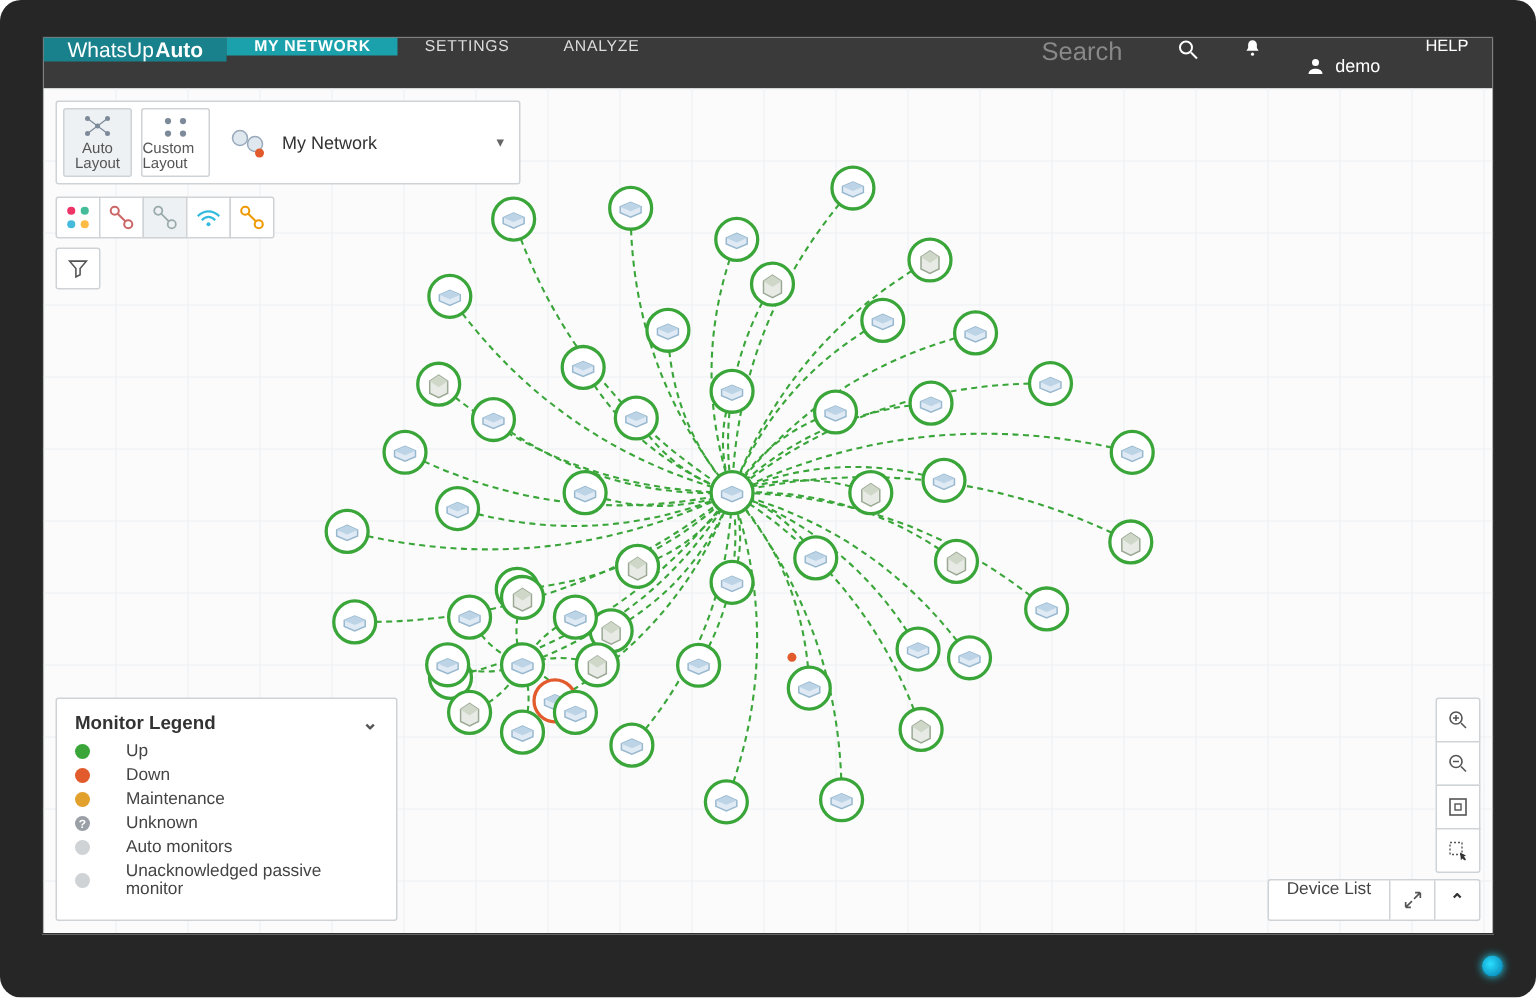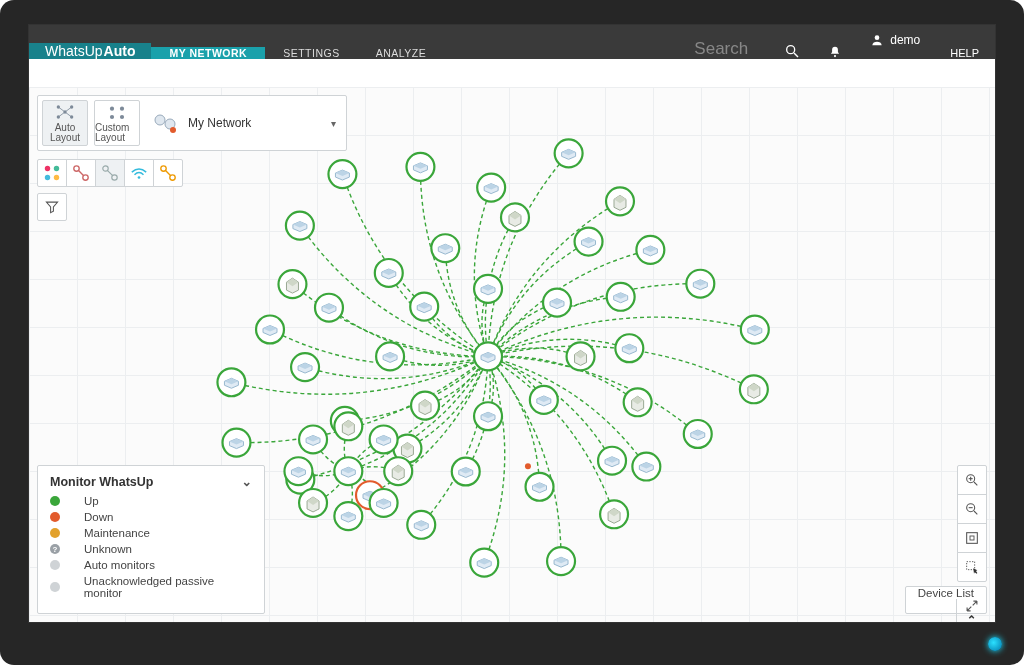--- a/index.html
+++ b/index.html
@@ -15,39 +15,38 @@
     position: absolute; right: 22px; bottom: 14px; width: 14px; height: 14px;
     border-radius: 50%; background: radial-gradient(circle at 40% 40%, #2be0ff, #0077aa);
     box-shadow: 0 0 6px #1bdfff;
   }
   .screen {
     width: 100%; height: 100%; background: #fff; position: relative; overflow: hidden;
     border: 1px solid #333;
   }
 
   
-  .header { height: 34px; display: flex; align-items: flex-end; background: #3a3a3a; color: #fff; font-size: 12px; }
+  .header { height: 34px; display: flex; align-items: flex-start; background: #3a3a3a; color: #fff; font-size: 12px; }
   .brand { background: #18818b; display: flex; align-items: center; padding: 0 16px; font-weight: 400; font-size: 14px; }
   .brand b { font-weight: 600; margin-left: 1px; }
   .tab { display: flex; align-items: center; padding: 0 18px; color: #ddd; text-transform: uppercase; letter-spacing: .5px; font-size: 10.5px; }
   .tab.active { background: #1aa1ab; color: #fff; font-weight: 700; }
   .spacer { flex: 1; }
   .search { display: flex; align-items: center; color: #888; font-size: 17px; padding-right: 22px; }
   .icon-btn { display: flex; align-items: center; padding: 0 14px; color: #fff; }
   .user { display: flex; align-items: center; gap: 6px; padding: 12px 14px; font-size: 12px; }
   .help { display: flex; align-items: center; padding: 0 16px; font-size: 11px; font-weight: 400; }
 
   
   .canvas { position: absolute; top: 34px; left: 0; right: 0; bottom: 0;
     background-color: #fbfbfb;
     background-image:
       linear-gradient(#eceef0 1px, transparent 1px),
       linear-gradient(90deg, #eceef0 1px, transparent 1px);
     background-size: 48px 48px, 48px 48px;
-    margin-top: 28px;
   }
 
   
   .panel { position: absolute; top: 8px; left: 8px; width: 310px; height: 56px;
     border: 1px solid #cfd3d6; border-radius: 2px; background: #fff;
     display: flex; align-items: center; gap: 6px; padding: 4px; font-size: 10px; color: #555;
   }
   .layout-btn { border: 1px solid #cfd3d6; border-radius: 2px; height: 46px; width: 46px;
     display: flex; flex-direction: column; align-items: center; justify-content: center; gap: 2px;
   }
@@ -77,21 +76,21 @@
   .dot { width: 10px; height: 10px; border-radius: 50%; display: inline-block; }
 
   
   .zoomcol { position: absolute; right: 8px; bottom: 40px; display: flex; flex-direction: column; }
   .zbtn { width: 30px; height: 30px; border: 1px solid #cfd3d6; background: #fff; margin-top: -1px; display:flex; align-items:center; justify-content:center; color:#444; }
   .zbtn:first-child { margin-top: 0; border-radius: 2px 2px 0 0; }
   .zbtn:last-child { border-radius: 0 0 2px 2px; }
 
   .devlist { position: absolute; right: 8px; bottom: 8px; height: 28px;
     border: 1px solid #cfd3d6; background: #fff; border-radius: 2px;
-    display: flex; align-items: flex-end; font-size: 11.5px; color: #444; flex-direction: column;
+    display: flex; align-items: flex-start; font-size: 11.5px; color: #444;
   }
   .devlist span { padding: 0 12px; }
   .devlist .seg { border-left: 1px solid #cfd3d6; height: 100%; width: 30px; display:flex; align-items:center; justify-content:center; }
 
   
   .graph { position: absolute; inset: 0; }
   .link { stroke: #3aa63a; stroke-width: 1.4; stroke-dasharray: 4 3; fill: none; }
   .arrow { fill: #3aa63a; }
   .node-ring { fill: #fff; stroke: #3aa63a; stroke-width: 2.2; }
   .node-ring.down { stroke: #e25b2c; }
@@ -555,21 +554,21 @@
           <g transform="translate(320,385)">
             <circle r="14" class="node-ring"></circle>
             <path d="M-7,-1 L0,-4 L7,-1 L7,3 L0,6 L-7,3 Z" class="dev"></path>
             <path d="M-7,-1 L0,-4 L7,-1 L0,2 Z" class="devtop"></path>
           </g>
           <circle cx="500" cy="380" r="3" fill="#e25b2c"></circle>
         </svg>
 
       <div class="legend">
         <h4>
-          <span>Monitor WhatsUp</span>
+          <span>Monitor Legend</span>
           <span class="cv">⌄</span>
         </h4>
         <ul id="legend-list">
             <li>
               <span class="dot" style="background:#3aa63a"></span>
               <span>Up</span>
             </li>
             <li>
               <span class="dot" style="background:#e25b2c"></span>
               <span>Down</span>

